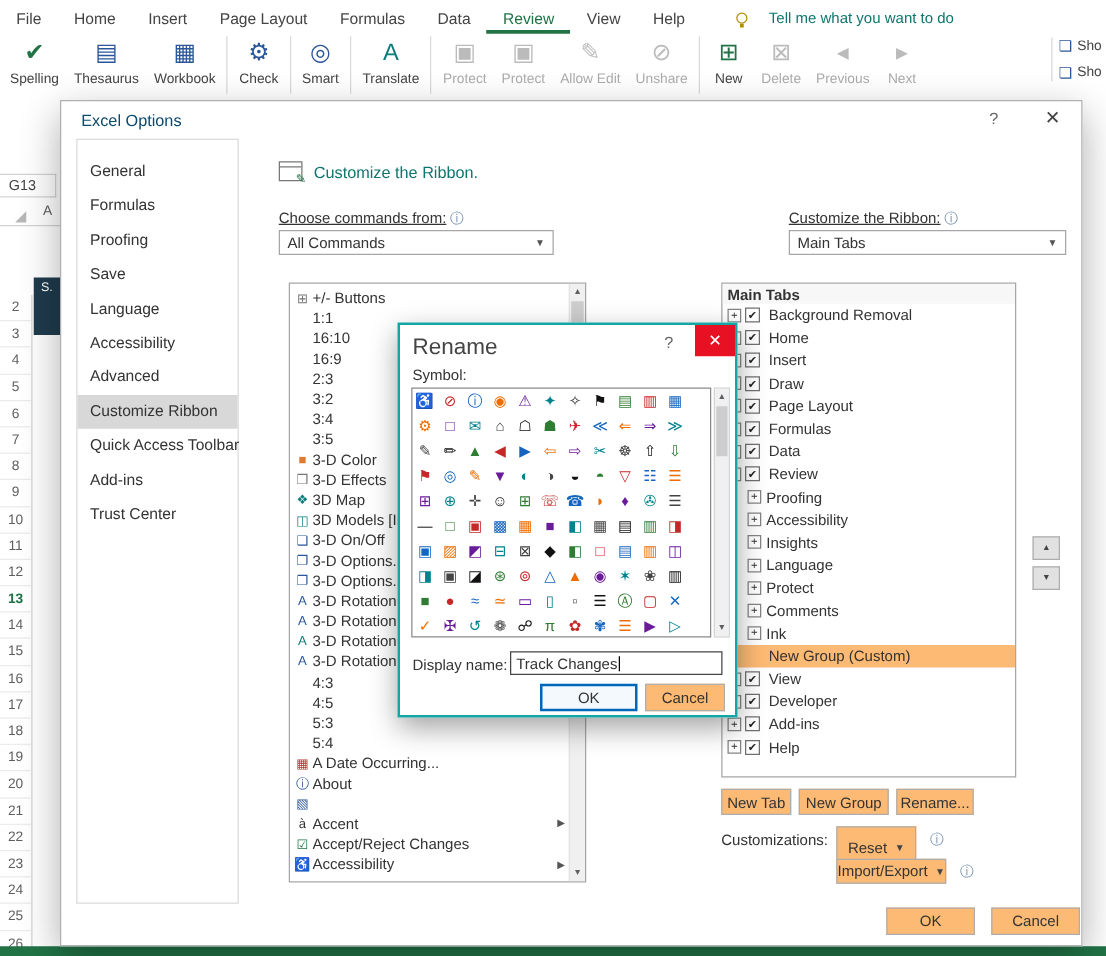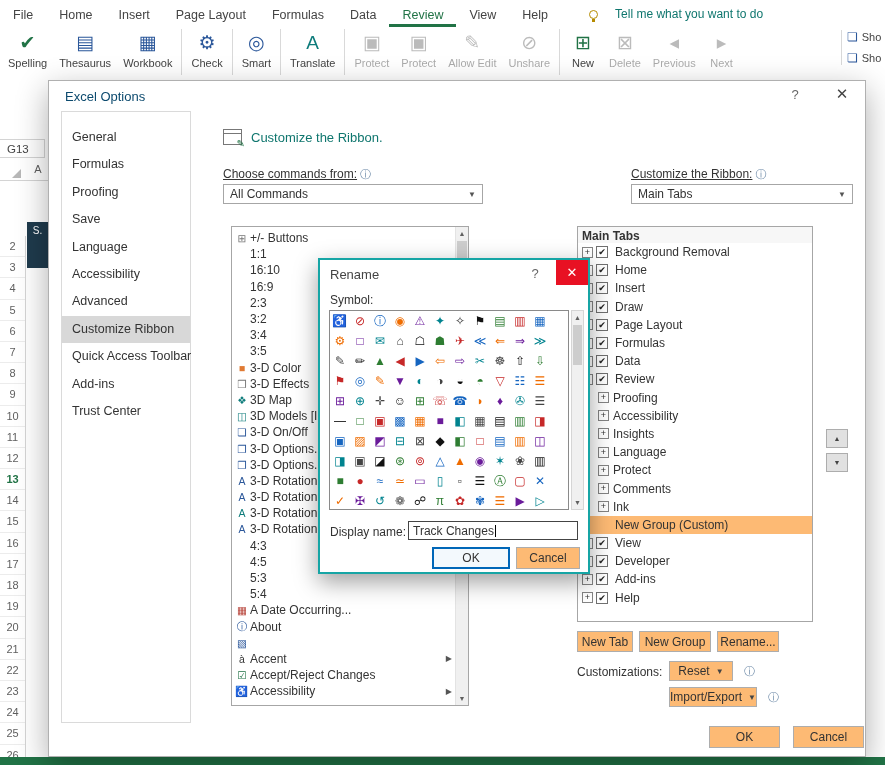--- a/index.html
+++ b/index.html
@@ -78,21 +78,21 @@
   .tchk{width:12px;height:12px;border:1px solid #707070;margin:0 3px 0 3px;font-size:9px;line-height:11px;text-align:center;color:#222;background:#fff;flex:none}
   .tplus:empty,.tchk:empty{display:none}
   .tlabel{font-size:12px;color:#333;margin-left:4px}
 
   .spin{position:absolute;width:22px;height:19px;background:#e1e1e1;border:1px solid #adadad;text-align:center;font-size:7px;line-height:17px;color:#444}
   .btn{position:absolute;background:#fdba74;border:1px solid #adadad;font-size:12px;color:#333;text-align:center;display:flex;align-items:center;justify-content:center;gap:6px;cursor:default}
   .btn .caret{font-size:8px;color:#444}
 
   
   .rdlg{position:absolute;left:318px;top:258px;width:272px;height:316px;background:#fff;border:2px solid #16a5a5;box-shadow:0 8px 22px rgba(0,0,0,.38);z-index:10}
-  .rdlg-title{position:absolute;left:10px;top:7px;font-size:13px;color:#444}
+  .rdlg-title{position:absolute;left:10px;top:7px;font-size:18px;color:#444}
   .rdlg-help{position:absolute;right:44px;top:6px;color:#666;font-size:13px;width:18px;text-align:center}
   .rdlg-close{position:absolute;right:0;top:0;width:32px;height:25px;background:#e81123;color:#fff;font-size:13px;text-align:center;line-height:25px}
   .sym-label{position:absolute;left:10px;top:33px;font-size:12px;color:#333}
   .symgrid{position:absolute;left:9px;top:50px;width:240px;height:200px;border:1px solid #8a8a8a;background:#fff;display:flex;flex-wrap:wrap;align-content:flex-start;overflow:hidden}
   .sym-cell{width:20px;height:20px;font-size:12px;line-height:20px;text-align:center}
   .sym-cell:nth-child(8n+1){color:#2e7d32}.sym-cell:nth-child(8n+2){color:#c62828}
   .sym-cell:nth-child(8n+3){color:#1565c0}.sym-cell:nth-child(8n+4){color:#ef6c00}
   .sym-cell:nth-child(8n+5){color:#6a1b9a}.sym-cell:nth-child(8n+6){color:#00838f}
   .sym-cell:nth-child(8n+7){color:#444}.sym-cell:nth-child(8n+8){color:#111}
   .symscroll{position:absolute;left:251px;top:50px;width:13px;height:200px;background:#f0f0f0;border:1px solid #d5d5d5}
@@ -272,21 +272,21 @@
     </div>
 
   <div class="chead">
     <span class="chead-icon"></span>
     <span class="chead-text">Customize the Ribbon.</span>
   </div>
 
   <div class="flabel" style="left:174px;top:86px">
     <span class="lbl">Choose commands from:</span><span class="info">ⓘ</span>
   </div>
-  <div class="dd" style="left:174px;top:103px;width:260px">
+  <div class="dd" style="left:174px;top:103px;width:220px">
     <span>All Commands</span>
     <span class="caret">▼</span>
   </div>
 
   <div class="flabel" style="left:582px;top:86px">
     <span class="lbl">Customize the Ribbon:</span><span class="info">ⓘ</span>
   </div>
   <div class="dd" style="left:582px;top:103px;width:222px">
     <span>Main Tabs</span>
     <span class="caret">▼</span>
@@ -556,21 +556,21 @@
   <div class="spin" style="left:777px;top:348px">▲</div>
   <div class="spin" style="left:777px;top:372px">▼</div>
 
   <div class="btn" style="left:528px;top:550px;width:56px;height:21px">New Tab</div>
   <div class="btn" style="left:590px;top:550px;width:72px;height:21px">New Group</div>
   <div class="btn" style="left:668px;top:550px;width:62px;height:21px">Rename...</div>
 
   <div class="flabel" style="left:528px;top:584px">
     <span>Customizations:</span>
   </div>
-  <div class="btn" style="left:620px;top:580px;width:64px;height:20px">
+  <div class="btn" style="left:620px;top:580px;width:64px;height:34px">
     <span>Reset</span>
       <span class="caret">▼</span>
   </div>
   <span class="info" style="position:absolute;left:692px;top:583px">ⓘ</span>
   <div class="btn" style="left:620px;top:606px;width:88px;height:20px">
     <span>Import/Export</span>
       <span class="caret">▼</span>
   </div>
   <span class="info" style="position:absolute;left:716px;top:609px">ⓘ</span>
 

